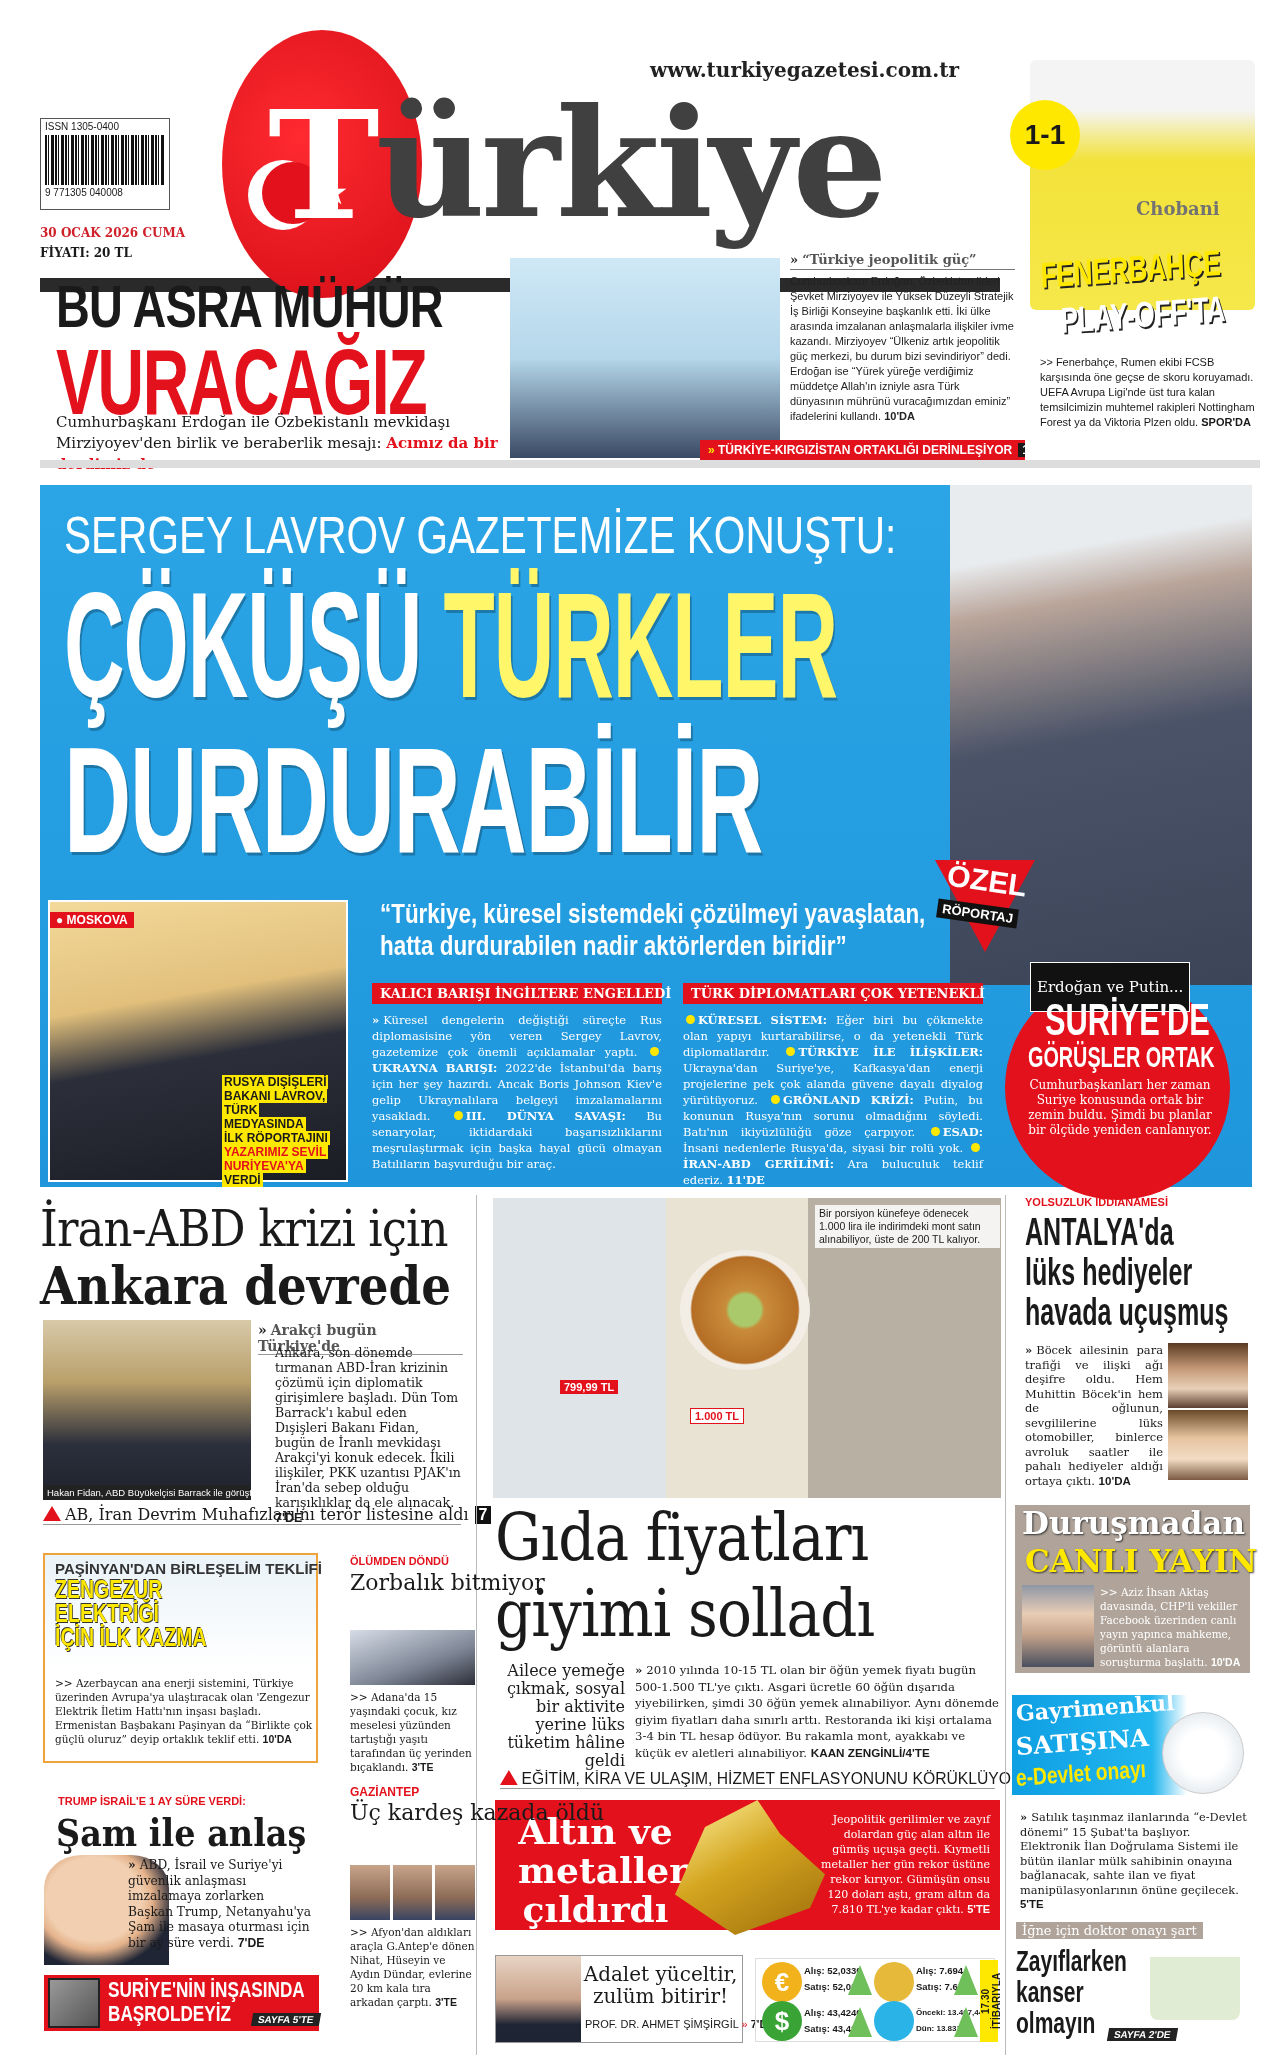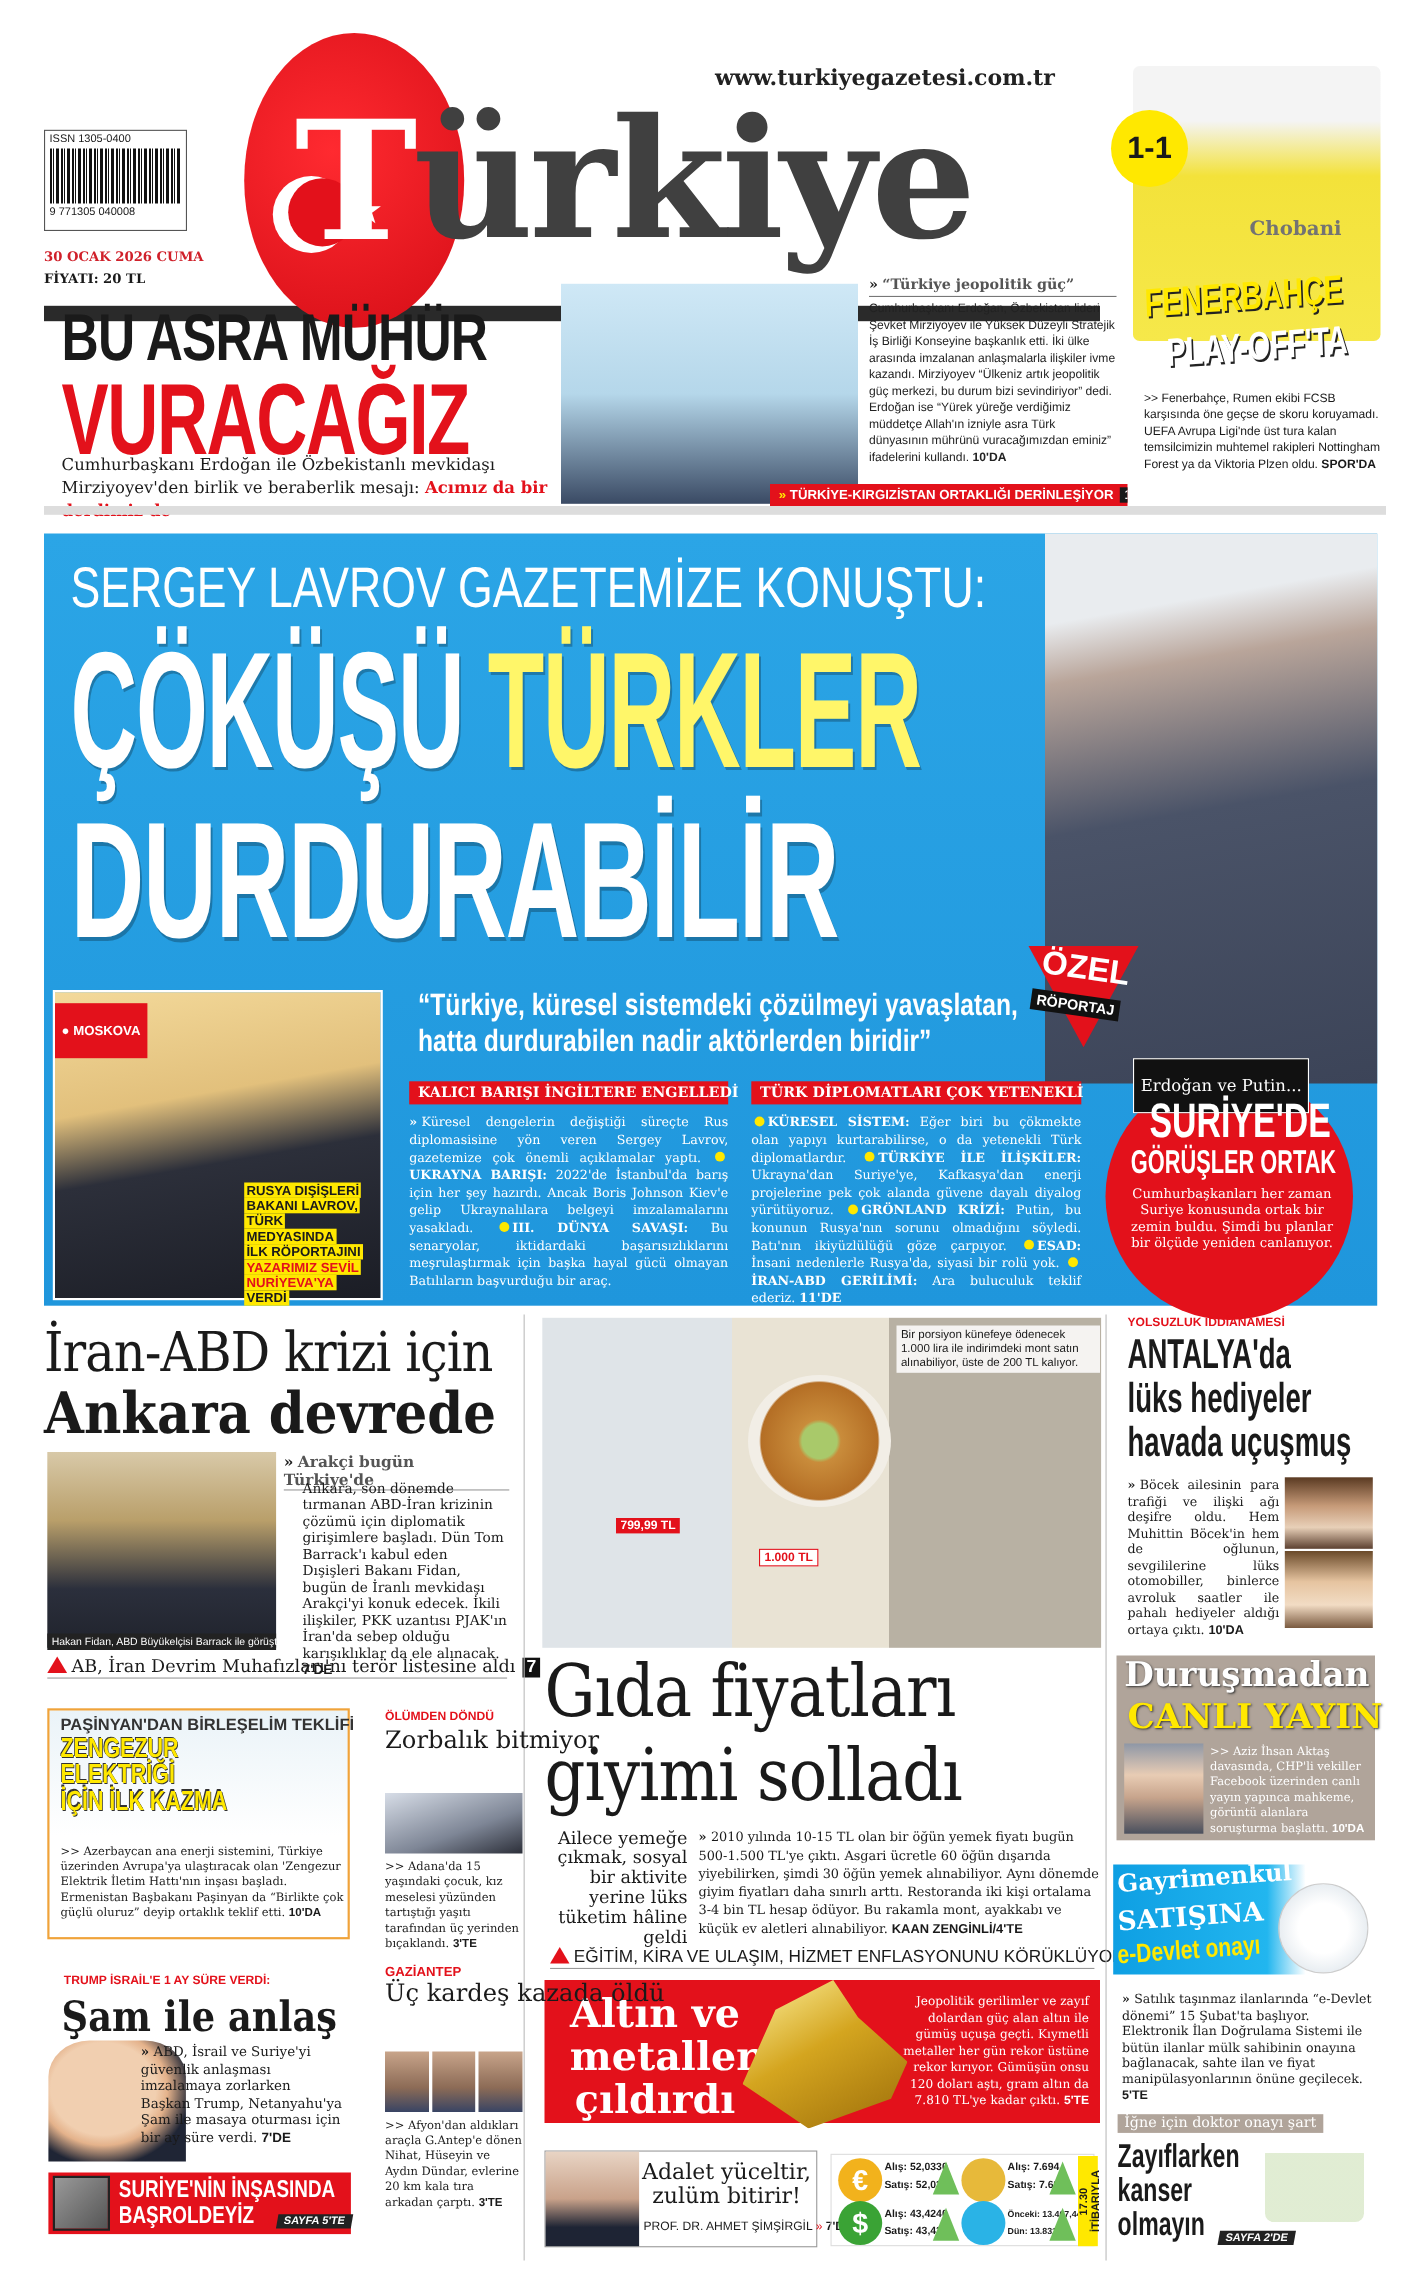--- a/index.html
+++ b/index.html
@@ -53,21 +53,21 @@
 #lav-h1{left:64px;top:570px;font-size:150px;font-weight:900;color:#fff;transform:scaleX(.56);transform-origin:left top;white-space:nowrap;letter-spacing:-2px;line-height:1;text-shadow:3px 3px 0 rgba(0,0,0,.25)}
 #lav-h1 .y{color:#fff669}
 #lav-h2{left:64px;top:725px;font-size:150px;font-weight:900;color:#fff;transform:scaleX(.62);transform-origin:left top;white-space:nowrap;letter-spacing:-2px;line-height:1;text-shadow:3px 3px 0 rgba(0,0,0,.25)}
 #lav-photo{left:950px;top:485px;width:302px;height:500px;background:linear-gradient(170deg,#e9ecef 0 15%,#b9a59a 25%,#4a5368 50%,#3c4458 100%)}
 #ozel{left:935px;top:860px;width:100px;height:92px}
 #ozel .tri{width:0;height:0;border-left:50px solid transparent;border-right:50px solid transparent;border-top:92px solid #e3111b}
 #ozel .t1{left:12px;top:4px;font-size:30px;font-weight:900;color:#fff;transform:rotate(8deg)}
 #ozel .t2{left:2px;top:44px;background:#111;color:#fff;font-size:13px;font-weight:900;padding:2px 5px;transform:rotate(8deg)}
 #lav-quote{left:380px;top:898px;width:560px;font-size:28px;font-weight:700;color:#fff;line-height:32px;transform:scaleX(.8);transform-origin:left top;width:700px}
 #mosk-photo{left:48px;top:900px;width:300px;height:282px;background:linear-gradient(170deg,#f3d99a 0%,#e2c07c 35%,#2c2f3a 55%,#1b1d25 100%);border:2px solid #fff}
-#mosk-tag{left:50px;top:912px;background:#e3111b;color:#fff;font-size:12px;font-weight:700;padding:18px 6px}
+#mosk-tag{left:50px;top:912px;background:#e3111b;color:#fff;font-size:12px;font-weight:700;padding:1px 6px}
 #mosk-cap{left:222px;top:1075px;width:118px;font-size:12px;font-weight:700;line-height:14px}
 #mosk-cap span{background:#ffe800;padding:0 2px;box-decoration-break:clone;-webkit-box-decoration-break:clone}
 #mosk-cap .r{color:#e3111b}
 .sub-h{background:#e3111b;color:#fff;font-family:"DejaVu Serif",serif;font-weight:700;font-size:13px;padding:3px 8px;white-space:nowrap}
 #col1-h{left:372px;top:983px;width:290px}
 #col2-h{left:683px;top:983px;width:300px}
 .bluecol{font-family:"DejaVu Serif",serif;font-size:11.5px;line-height:16px;color:#fff;text-align:justify}
 .bluecol b{color:#fff}
 .dot{display:inline-block;width:9px;height:9px;border-radius:50%;background:#ffe800;margin:0 3px}
 #col1{left:372px;top:1012px;width:290px}

